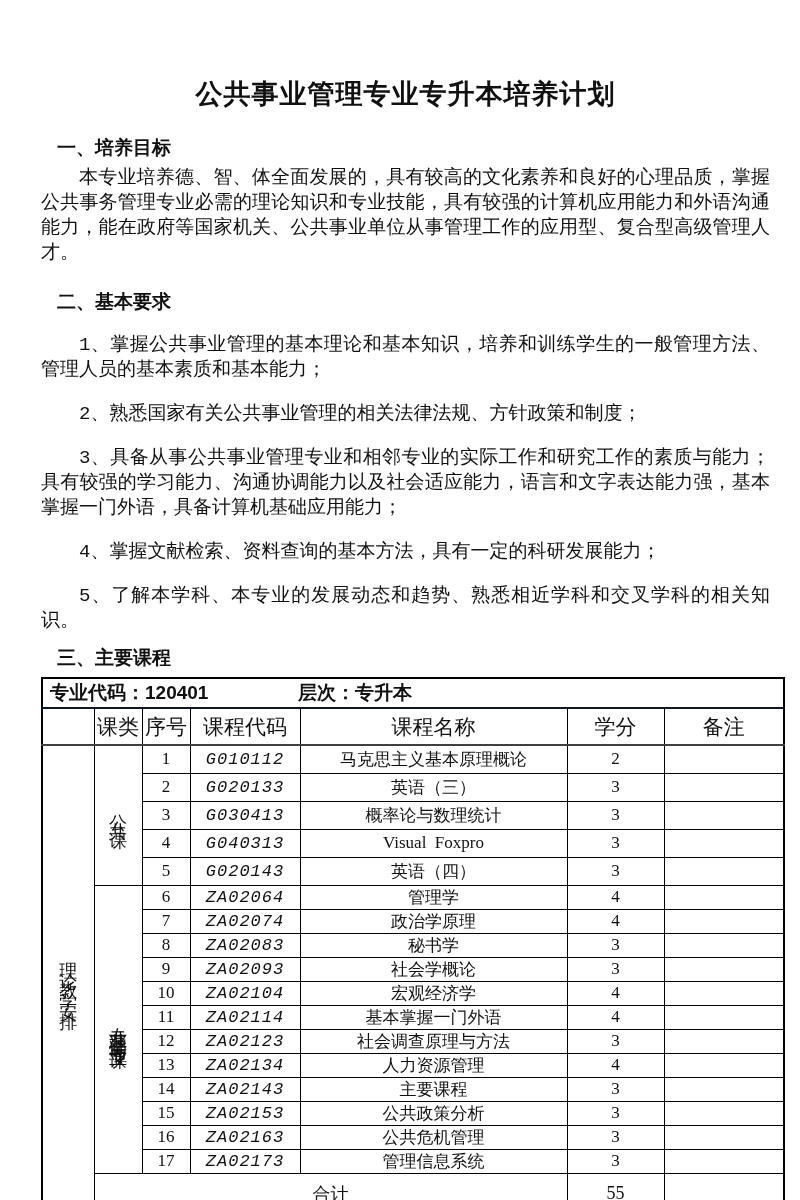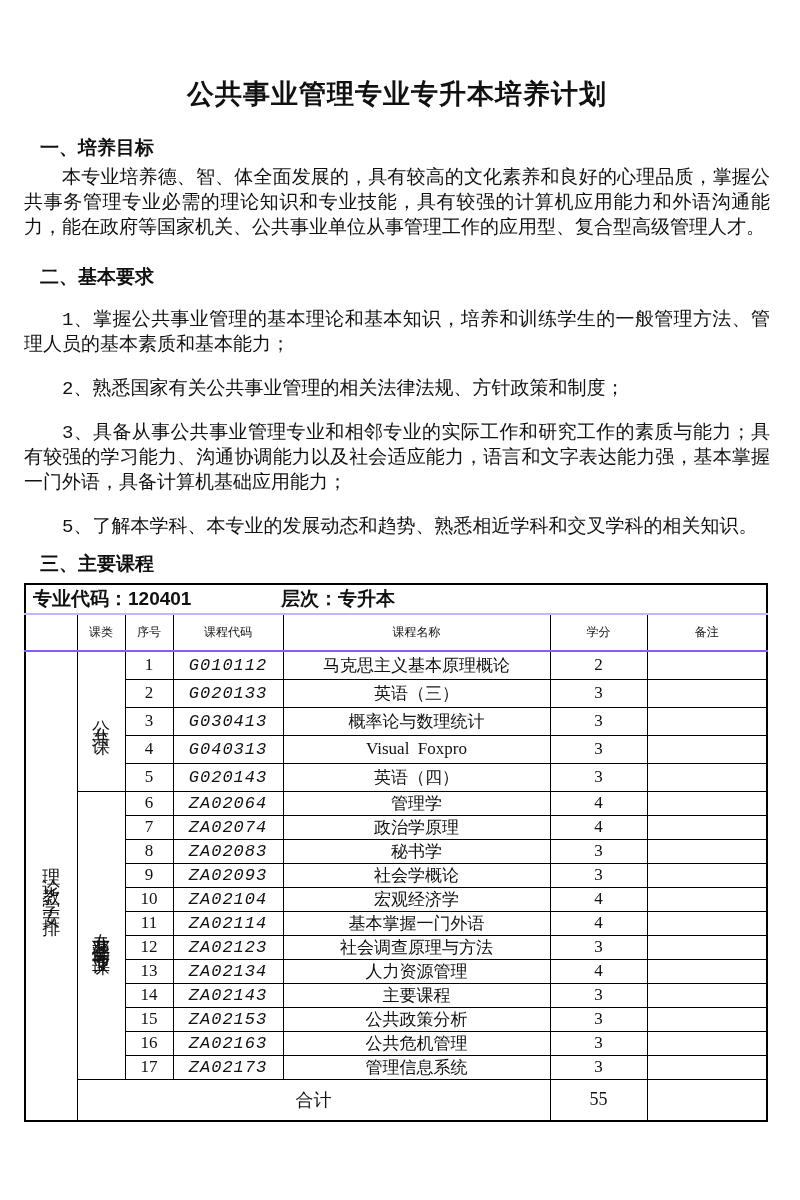--- a/index.html
+++ b/index.html
@@ -6,21 +6,21 @@
   html, body { margin: 0; padding: 0; }
   body {
     width: 800px; height: 1200px;
     background: #ffffff;
     color: #111111;
     font-family: "Liberation Serif", "DejaVu Serif", serif;
   }
   .page {
     position: relative;
     width: 800px; height: 1200px;
-    padding: 76px 30px 0 24px;
+    padding: 76px 30px 0 41px;
     overflow: hidden;
     background: #ffffff;
   }
   .doc-title {
     margin: 0;
     text-align: center;
     font-family: "Liberation Sans", "DejaVu Sans", sans-serif;
     font-weight: 700;
     font-size: 27px;
     line-height: 36px;
@@ -53,33 +53,33 @@
   }
   table.course-table td {
     border: 1px solid #000;
     padding: 0;
     font-size: 17px;
     text-align: center;
     vertical-align: middle;
     overflow: hidden;
   }
   tr.meta-row td {
-    border-bottom: 2px solid #c4b5fd;
+    border-bottom: 2px solid #0f172a;
     text-align: left;
     font-family: "Liberation Sans", "DejaVu Sans", sans-serif;
     font-weight: 700;
     font-size: 19px;
     height: 30px;
     padding-left: 7px;
   }
   .meta-code { display: inline-block; width: 248px; }
   tr.head-row td {
-    border-bottom: 2px solid #8b5cf6;
+    border-bottom: 2px solid #404040;
     height: 37px;
-    font-size: 12px;
+    font-size: 21px;
   }
   tr.row-g1 > td { height: 28px; }
   tr.row-g2 > td { height: 23px; }
   tr.total-row td { height: 42px; font-size: 18px; }
   td.name-cell {
     text-align: left;
     padding-left: 5px;
     font-size: 18px;
     white-space: pre-wrap;
     margin-left: 29px;
@@ -108,20 +108,21 @@
 
   <h1 class="doc-title">公共事业管理专业专升本培养计划</h1>
 
   <h2 class="sec-heading">一、培养目标</h2>
   <p class="para">本专业培养德、智、体全面发展的，具有较高的文化素养和良好的心理品质，掌握公共事务管理专业必需的理论知识和专业技能，具有较强的计算机应用能力和外语沟通能力，能在政府等国家机关、公共事业单位从事管理工作的应用型、复合型高级管理人才。</p>
 
   <h2 class="sec-heading">二、基本要求</h2>
   <p class="para req-item">1、掌握公共事业管理的基本理论和基本知识，培养和训练学生的一般管理方法、管理人员的基本素质和基本能力；</p>
   <p class="para req-item">2、熟悉国家有关公共事业管理的相关法律法规、方针政策和制度；</p>
   <p class="para req-item">3、具备从事公共事业管理专业和相邻专业的实际工作和研究工作的素质与能力；具有较强的学习能力、沟通协调能力以及社会适应能力，语言和文字表达能力强，基本掌握一门外语，具备计算机基础应用能力；</p>
+  <p class="para req-item">4、掌握文献检索、资料查询的基本方法，具有一定的科研发展能力；</p>
   <p class="para req-item">5、了解本学科、本专业的发展动态和趋势、熟悉相近学科和交叉学科的相关知识。</p>
 
   <h2 class="sec-heading s3">三、主要课程</h2>
 
   <table class="course-table">
     <colgroup>
       <col style="width:52px">
         <col style="width:48px">
         <col style="width:48px">
       <col style="width:110px">

